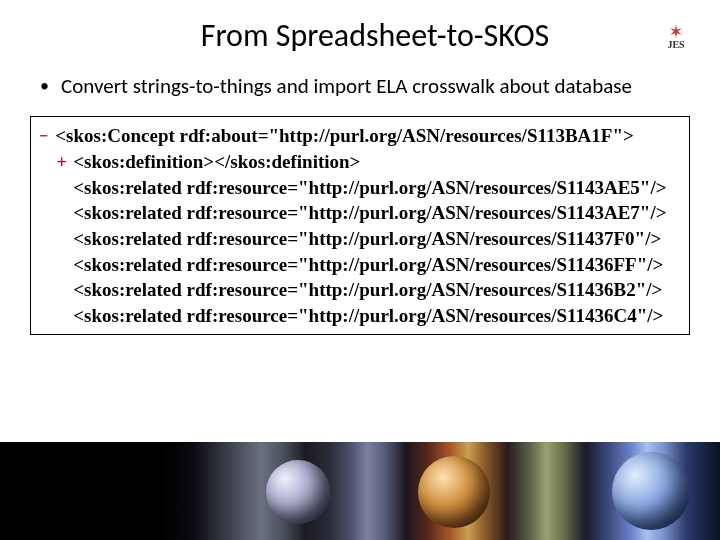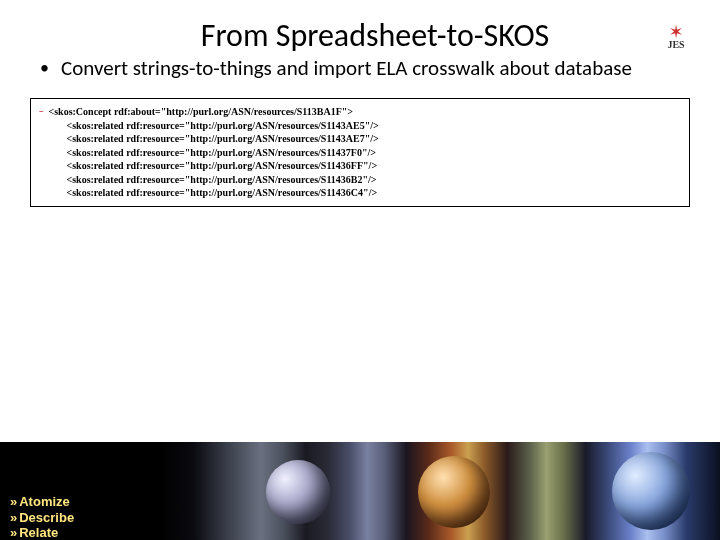--- a/index.html
+++ b/index.html
@@ -16,20 +16,21 @@
     height: 100%;
     position: relative;
     padding: 10px 40px 0 40px;
   }
   .title {
     font-size: 32px;
     font-weight: 400;
     color: #000;
     text-align: center;
     margin-top: 6px;
+    margin-bottom: 18px;
     margin-left: 30px;
   }
   .logo {
     position: absolute;
     top: 14px;
     right: 20px;
     width: 48px;
     height: 44px;
     display: flex;
     flex-direction: column;
@@ -60,21 +61,21 @@
   .bullet-dot {
     margin-right: 12px;
     font-size: 18px;
     line-height: 1.5;
   }
   .codebox {
     border: 1px solid #000;
     margin: 0 -10px;
     padding: 6px 8px 6px 8px;
     font-family: "Times New Roman", serif;
-    font-size: 10px;
+    font-size: 19px;
     line-height: 1.35;
     color: #000;
   }
   .codebox .ln { white-space: nowrap; }
   .codebox .ind1 { padding-left: 18px; }
   .codebox .ind2 { padding-left: 48px; }
   .tgl { color: #c00020; font-family: Calibri, Arial, sans-serif; font-weight: 400; margin-right: 2px;}
   .tag { font-weight: bold; }
   .val { font-weight: bold; }
   .plain { font-weight: normal; }
@@ -159,20 +160,24 @@
     <span class="bullet-dot">•</span>
     <span>Convert strings-to-things and import ELA crosswalk about database</span>
   </div>
 
   <div class="codebox">
     <div class="ln">
       <span class="tgl">−</span>
       <span class="tag">&lt;skos:Concept rdf:about=</span><span class="val">"http://purl.org/ASN/resources/S113BA1F"</span><span class="tag">&gt;</span>
     </div>
     <div class="ln ind1">
+      <span class="tgl">+</span>
+      <span class="tag">&lt;skos:definition&gt;&lt;/skos:definition&gt;</span>
+    </div>
+    <div class="ln ind1">
       <span style="visibility:hidden" class="tgl">+</span>
       <span class="tag">&lt;skos:related rdf:resource=</span><span class="val">"http://purl.org/ASN/resources/S1143AE5"</span><span class="tag">/&gt;</span>
     </div>
     <div class="ln ind1">
       <span style="visibility:hidden" class="tgl">+</span>
       <span class="tag">&lt;skos:related rdf:resource=</span><span class="val">"http://purl.org/ASN/resources/S1143AE7"</span><span class="tag">/&gt;</span>
     </div>
     <div class="ln ind1">
       <span style="visibility:hidden" class="tgl">+</span>
       <span class="tag">&lt;skos:related rdf:resource=</span><span class="val">"http://purl.org/ASN/resources/S11437F0"</span><span class="tag">/&gt;</span>
@@ -190,18 +195,13 @@
       <span class="tag">&lt;skos:related rdf:resource=</span><span class="val">"http://purl.org/ASN/resources/S11436C4"</span><span class="tag">/&gt;</span>
     </div>
   </div>
 
 </div>
 
 <div class="footer-band">
   <div class="footer-image">
     <div class="marble-a"></div>
   </div>
-  <div class="footer-list">
-    <div><span class="raq">»</span><span>Atomize</span></div>
-    <div><span class="raq">»</span><span>Describe</span></div>
-    <div><span class="raq">»</span><span>Relate</span></div>
-  </div>
 </div>
 
 </body></html>

